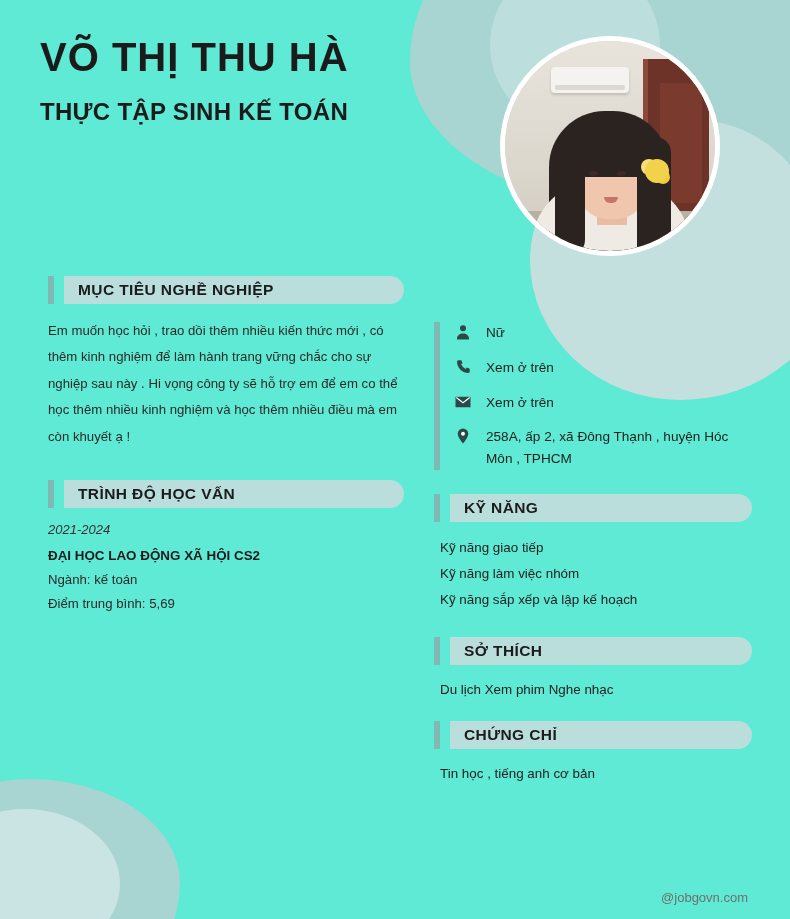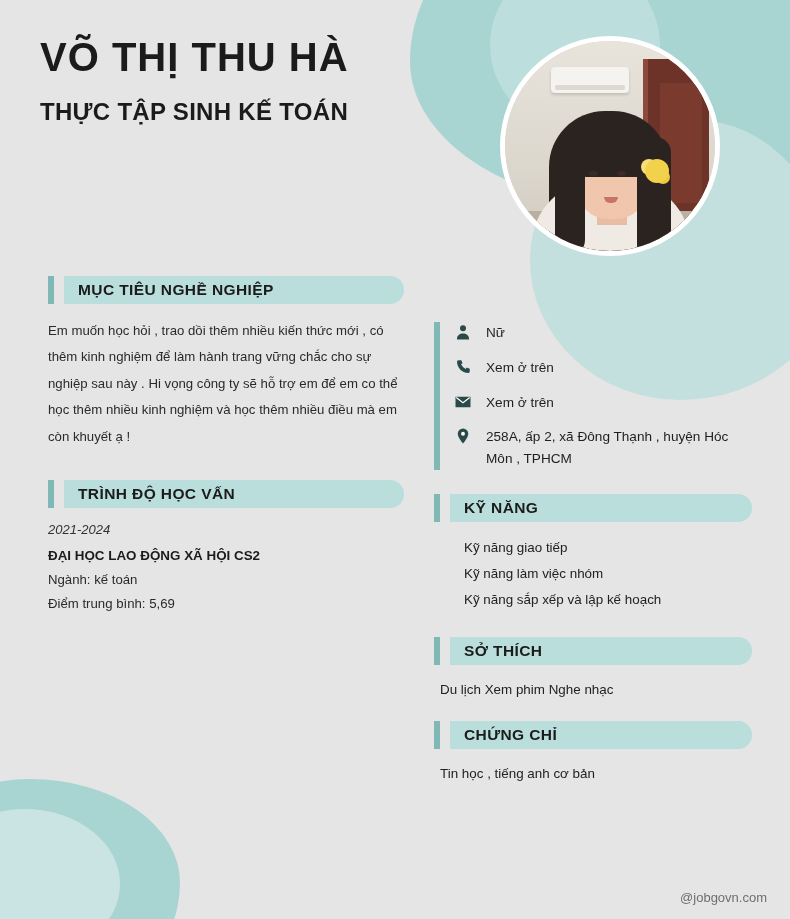--- a/index.html
+++ b/index.html
@@ -8,21 +8,21 @@
     height: 919px;
     font-family: "Liberation Sans", sans-serif;
     background: #ffffff;
     position: relative;
     overflow: hidden;
   }
   .page {
     position: relative;
     width: 790px;
     height: 919px;
-    background: #e5e5e5;
+    background: #5eead4;
     overflow: hidden;
   }
 
   
   .blob { position: absolute; border-radius: 50%; }
   .blob-tr-1 {
     width: 440px; height: 330px;
     right: -60px; top: -120px;
     background: #a8d4d2;
     border-radius: 50% 50% 45% 55% / 55% 50% 50% 45%;
@@ -221,28 +221,27 @@
     font-size: 13.6px;
     color: #1f1f1f;
     line-height: 1.6;
   }
   .r-sec { margin-top: 24px; }
   .r-items { margin-top: 13px; padding-left: 6px; }
   .r-item {
     font-size: 13.4px;
     color: #222;
     line-height: 1.95;
-    margin-left: 24px;
   }
   .r-single { margin-top: 17px; padding-left: 6px; font-size: 13.4px; color: #222; }
 
   
   .watermark {
     position: absolute;
-    right: 23px; bottom: 14px;
+    right: 42px; bottom: 14px;
     font-size: 13px;
     color: #6f6f6f;
     z-index: 10;
   }
 </style>
 </head>
 <body>
 
 <div class="page">
 

